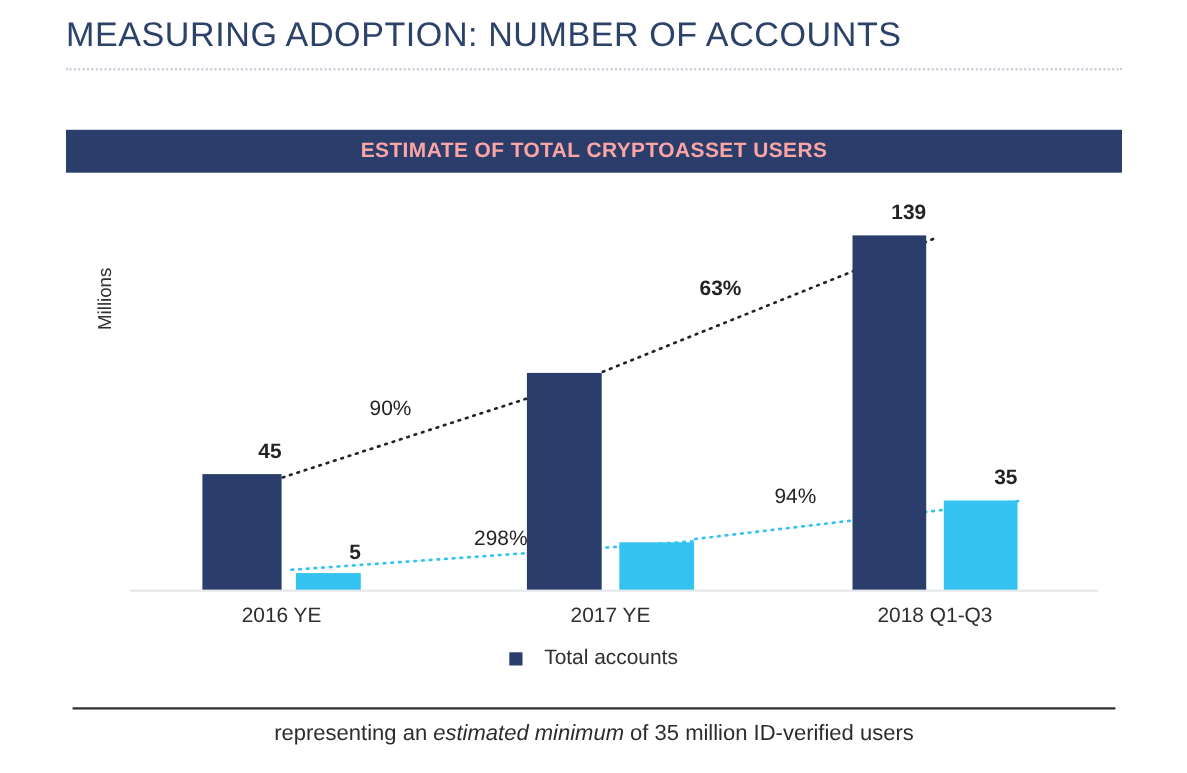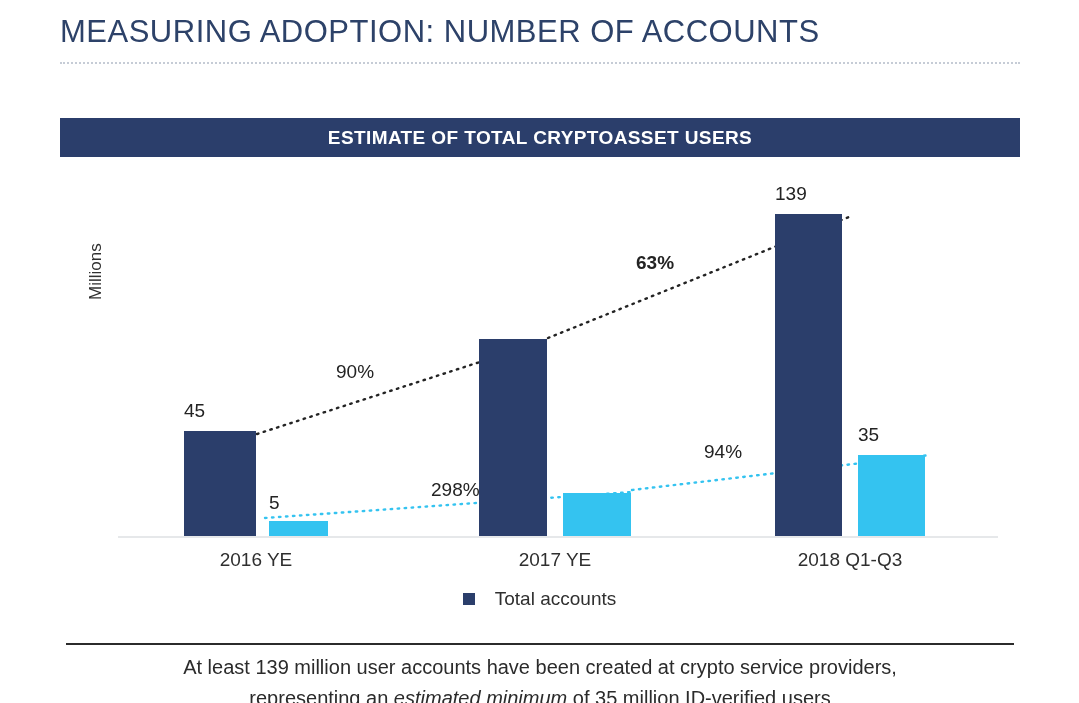--- a/index.html
+++ b/index.html
@@ -36,21 +36,21 @@
   }
 
   
   #chart-header {
     position: absolute;
     left: 60px;
     top: 118px;
     width: 960px;
     height: 39px;
     background: #2b3e6b;
-    color: #ffffff;
+    color: #fca5a5;
     display: flex;
     align-items: center;
     justify-content: center;
     font-size: 19px;
     font-weight: bold;
     letter-spacing: 0.4px;
   }
 
   
   #plot {
@@ -76,22 +76,23 @@
   .bar {
     position: absolute;
   }
   .bar.dark  { background: #2b3e6b; }
   .bar.light { background: #34c3f0; }
 
   .bar-label {
     position: absolute;
     font-size: 19px;
     color: #232323;
-    text-align: left;
-    white-space: nowrap;
+    text-align: right;
+    white-space: nowrap;
+    font-weight: bold;
   }
 
   .pct-label {
     position: absolute;
     font-size: 19px;
     color: #232323;
     white-space: nowrap;
   }
 
   .cat-label {
@@ -207,17 +208,16 @@
 
 <div id="legend">
   <div class="legend-item">
     <span class="legend-swatch dark"></span>
     <span>Total accounts</span>
   </div>
 </div>
 
 <div id="footer-rule"></div>
 <div id="footer-text">
-  <div>At least 139 million user accounts have been created at crypto service providers,</div>
   <div>
     <span>representing an </span><em>estimated minimum</em><span> of 35 million ID-verified users</span>
   </div>
 </div>
 
 </body></html>

